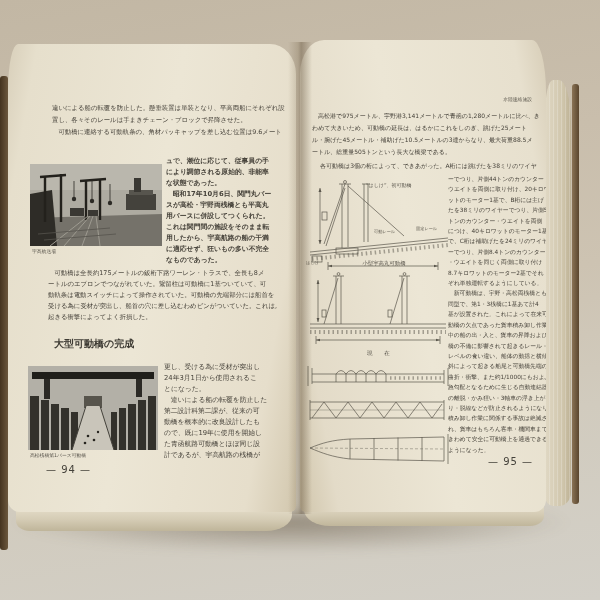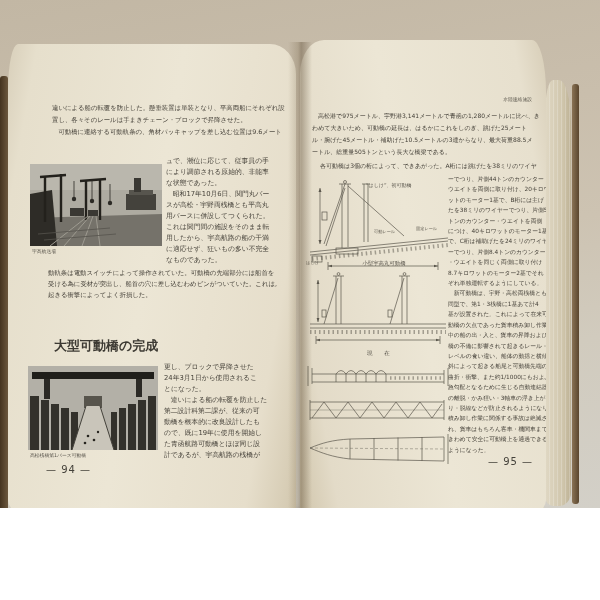--- a/index.html
+++ b/index.html
@@ -1,16 +1,16 @@
 <!DOCTYPE html>
 <html><head>
 <meta charset="utf-8">
 <style>
   html,body{margin:0;padding:0;}
-  #stage{position:relative;width:600px;height:508px;overflow:hidden;
+  #stage{position:relative;width:600px;height:600px;overflow:hidden;
     background:linear-gradient(170deg,#c2b7a4 0%,#c9beac 32%,#cdc3b2 52%,#d1cbbe 72%,#d3d0c8 100%);
     font-family:"DejaVu Sans",sans-serif;}
   .abs{position:absolute;}
   .book-shadow{left:8px;top:512px;width:566px;height:42px;
     background:radial-gradient(ellipse at 50% 25%,rgba(80,66,46,.45),rgba(80,66,46,0) 70%);
     filter:blur(5px);}
   .cover-left{left:0;top:76px;width:8px;height:474px;border-radius:3px;
     background:linear-gradient(90deg,#44331f,#6b573d);}
   .cover-right{left:572px;top:84px;width:7px;height:420px;border-radius:3px;
     background:linear-gradient(90deg,#8a7355,#5a462e);}
@@ -30,28 +30,28 @@
     border-radius:10px 26px 6px 12px/46px 30px 6px 12px;
     background:linear-gradient(100deg,#d8cfba 0%,#e6dfcc 8%,#ece6d5 48%,#e6decb 86%,#d2c7ae 100%);}
   #right-page{left:300px;top:40px;width:246px;height:472px;
     border-radius:24px 14px 12px 6px/34px 52px 12px 6px;
     background:linear-gradient(260deg,#d7cdb7 0%,#e7e0ce 10%,#ece6d5 52%,#e3dbc8 88%,#d0c5ab 100%);}
   #gutter{left:288px;top:42px;width:24px;height:472px;
     background:linear-gradient(90deg,rgba(110,92,62,0) 0%,rgba(110,92,62,.25) 42%,rgba(82,64,40,.38) 55%,rgba(110,92,62,0) 100%);}
   .para{position:absolute;}
   .tline{white-space:nowrap;color:#46423a;}
   .pt .tline{font-size:6.4px;line-height:12px;}
-  .c1 .tline{font-size:6.8px;line-height:11px;}
+  .c1 .tline{font-size:6.8px;line-height:11px;font-weight:bold;}
   .pm .tline{font-size:6.4px;line-height:11px;}
   .c2 .tline{font-size:6.8px;line-height:11px;}
   .rp .tline{font-size:6px;line-height:12px;}
   .rc .tline{font-size:5.8px;line-height:10.4px;}
   .single{position:absolute;font-size:6.4px;white-space:nowrap;color:#46423a;}
   .caption{position:absolute;font-size:4.8px;color:#57534a;white-space:nowrap;}
-  .heading{position:absolute;font-size:13px;font-weight:bold;color:#3d3a33;white-space:nowrap;}
+  .heading{position:absolute;font-size:10px;font-weight:bold;color:#3d3a33;white-space:nowrap;}
   .pageno{position:absolute;font-size:10px;color:#44413a;letter-spacing:1px;}
   .runhead{position:absolute;font-size:4.8px;color:#5a564c;}
   .center{text-align:center;}
   svg{position:absolute;}
   svg text{font-family:"DejaVu Sans",sans-serif;fill:#5a564c;}
 </style>
 </head>
 <body>
 
 <div id="stage">
@@ -116,20 +116,22 @@
         <div class="tline">　昭和17年10月6日、関門丸バー</div>
         <div class="tline">スが高松・宇野両桟橋とも平高丸</div>
         <div class="tline">用バースに併設してつくられた。</div>
         <div class="tline">これは関門間の施設をそのまま転</div>
         <div class="tline">用したから、宇高航路の船の干満</div>
         <div class="tline">に適応せず、狂いもの多い不完全</div>
         <div class="tline">なものであった。</div>
       </div>
 
     <div class="para pm" style="left:40px;top:224px;width:246px;">
+        <div class="tline">　可動橋は全長約175メートルの鈑桁下路ワーレン・トラスで、全長も8メ</div>
+        <div class="tline">ートルのエプロンでつながれていた。繋留柱は可動橋に1基ついていて、可</div>
         <div class="tline">動軌条は電動スイッチによって操作されていた。可動橋の先端部分には船首を</div>
         <div class="tline">受ける為に受材が突出し、船首の穴に差し込むわめピンがついていた。これは,</div>
         <div class="tline">起きる衝撃によってよく折損した。</div>
       </div>
 
     <div class="heading" style="left:46px;top:293px;">大型可動橋の完成</div>
 
 
     <svg style="left:20px;top:322px;" width="130" height="84" viewBox="0 0 130 84">
       <rect width="130" height="84" fill="#b3b0a7"></rect>
@@ -155,21 +157,21 @@
       <g fill="#26241f">
         <circle cx="60" cy="70" r="1.3"></circle>
           <circle cx="66" cy="74" r="1.3"></circle>
         <circle cx="57" cy="77" r="1.3"></circle>
           <circle cx="70" cy="66" r="1.2"></circle>
       </g>
     </svg>
     <div class="caption" style="left:22px;top:408px;">高松桟橋第1バース可動橋</div>
 
     <div class="para c2" style="left:156px;top:318px;width:130px;">
-        <div class="tline">更し、ブロックで昇降させた</div>
+        <div class="tline">更し、受ける為に受材が突出し</div>
         <div class="tline">24年3月1日から使用されるこ</div>
         <div class="tline">とになった。</div>
         <div class="tline">　違いによる船の転覆を防止した</div>
         <div class="tline">第二設計科第二課が、従来の可</div>
         <div class="tline">動橋を根本的に改良設計したも</div>
         <div class="tline">ので、既に19年に使用を開始し</div>
         <div class="tline">た青函航路可動橋とほぼ同じ設</div>
         <div class="tline">計であるが、宇高航路の桟橋が</div>
       </div>
 

